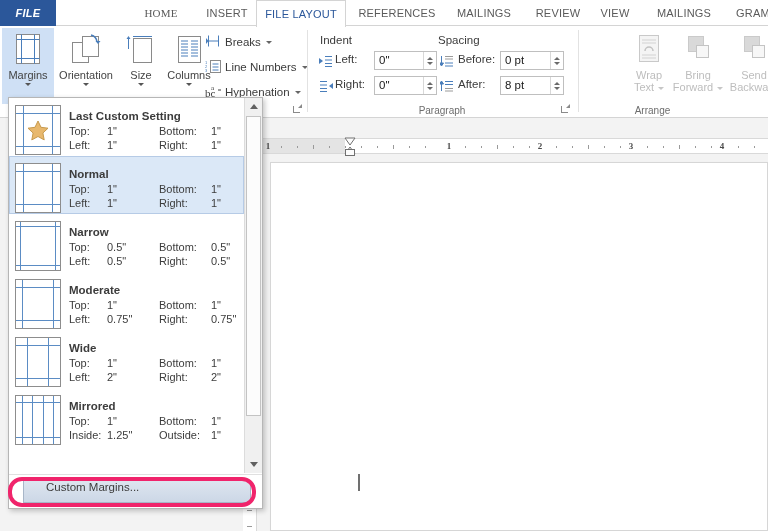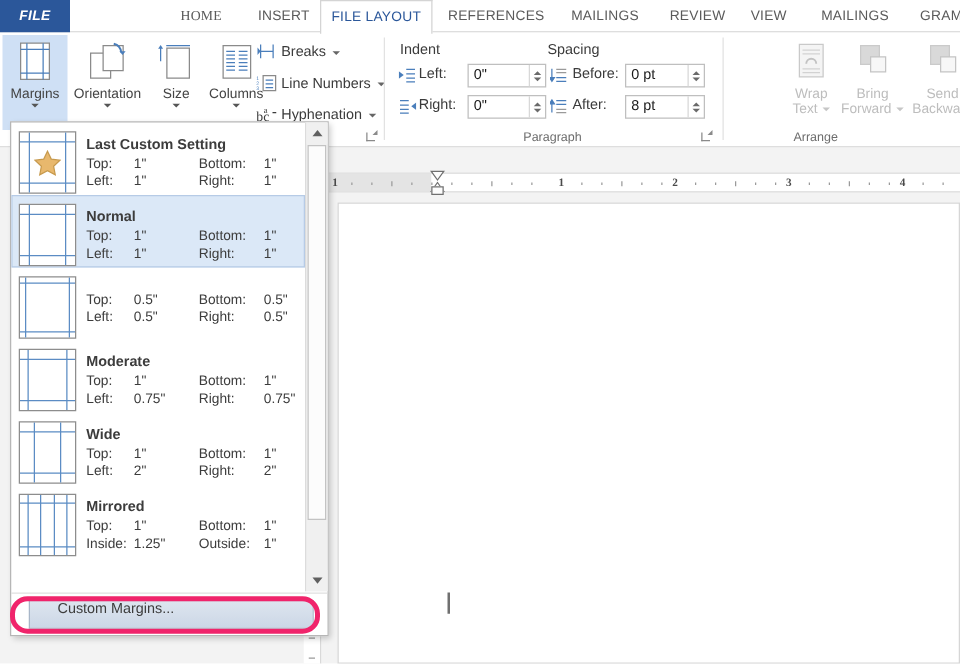--- a/index.html
+++ b/index.html
@@ -594,20 +594,21 @@
       <div class="mitem">
         <div class="mthumb">
           <div class="pv">
             <div class="ml" style="left:4px;top:0;width:1px;height:100%;"></div>
             <div class="ml" style="right:4px;top:0;width:1px;height:100%;"></div>
             <div class="ml" style="top:4px;left:0;height:1px;width:100%;"></div>
             <div class="ml" style="bottom:4px;left:0;height:1px;width:100%;"></div>
           </div>
         </div>
         <div class="mbody">
+          <div class="mtitle">Narrow</div>
           <div class="mrow">
             <span class="c1">Top:</span>
             <span class="c2">0.5"</span>
             <span class="c3">Bottom:</span>
             <span class="c4">0.5"</span>
           </div>
           <div class="mrow">
             <span class="c1">Left:</span>
             <span class="c2">0.5"</span>
             <span class="c3">Right:</span>

